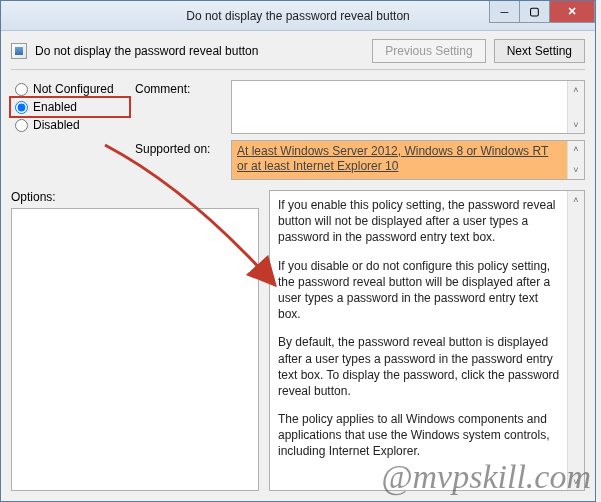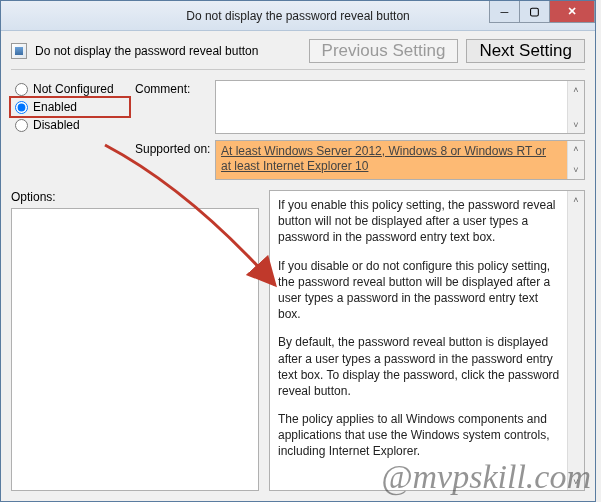--- a/index.html
+++ b/index.html
@@ -84,21 +84,21 @@
   }
   .top-row .caption {
     flex: 1;
     font-size: 12px;
   }
   .nav-btn {
     height: 24px;
     padding: 0 12px;
     border: 1px solid #adadad;
     background: #e9e9e9;
-    font-size: 17px;
+    font-size: 12px;
   }
   .nav-btn.disabled {
     color: #9a9a9a;
     background: #f3f3f3;
   }
 
   .divider {
     height: 1px;
     background: #c9c9c9;
     margin: 0 10px;
@@ -128,21 +128,21 @@
   }
   input[type=radio] { margin: 0; }
   .right-col {
     flex: 1;
     display: flex;
     flex-direction: column;
     gap: 6px;
   }
   .field-row {
     display: flex;
-    gap: 0;
+    gap: 16px;
   }
   .field-label {
     width: 80px;
     text-align: left;
     padding-top: 2px;
   }
   .comment-box {
     flex: 1;
     height: 54px;
     border: 1px solid #b0b0b0;

